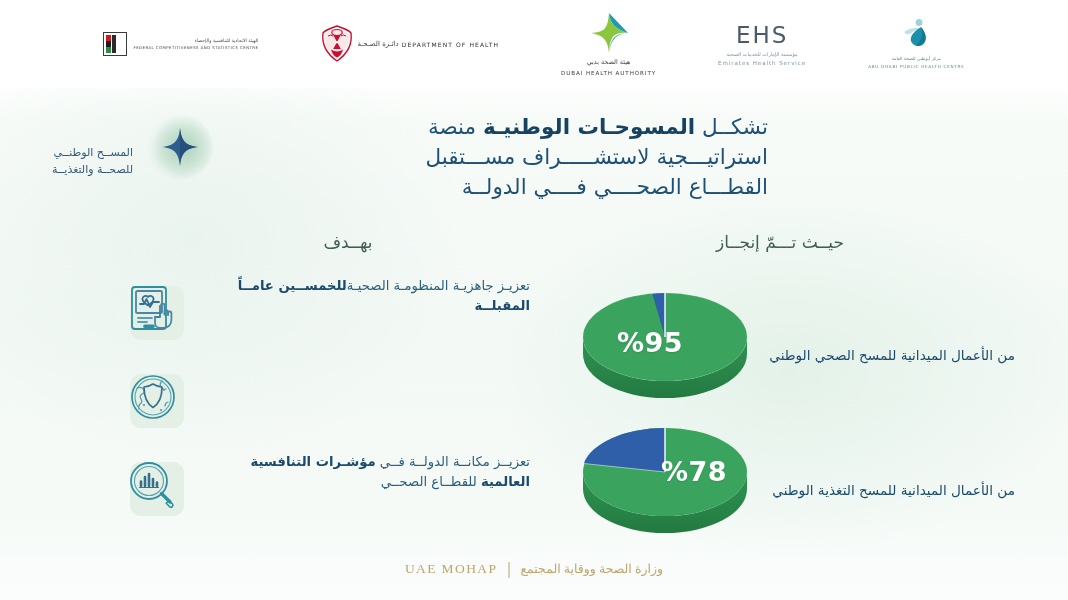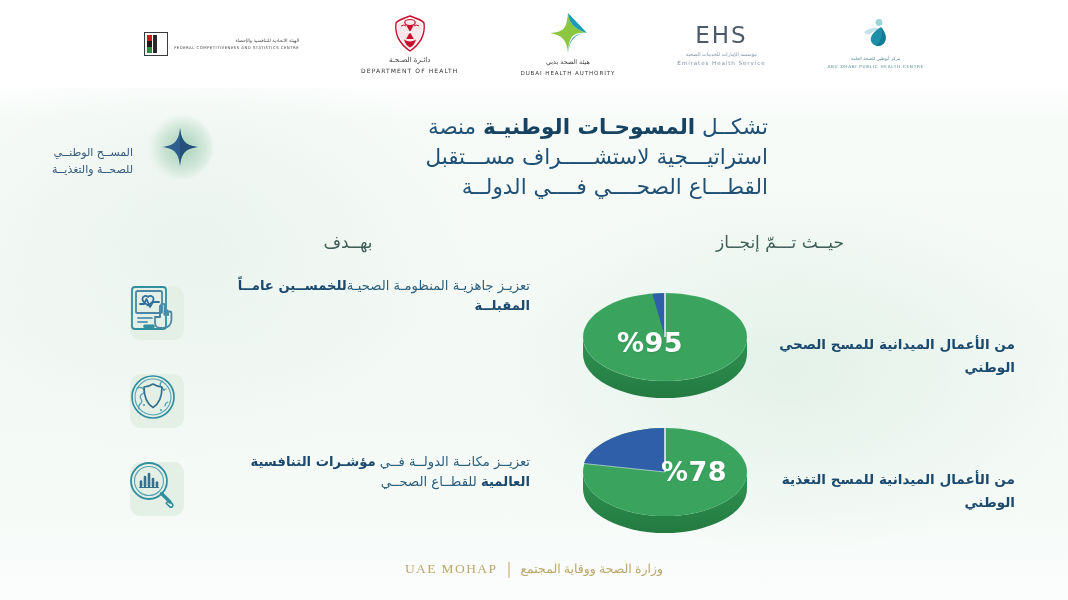--- a/index.html
+++ b/index.html
@@ -43,21 +43,21 @@
   .fcsc-mark .r { left:2px; top:2px; width:5px; height:6px; background:#d01a1a; }
   .fcsc-mark .g { left:2px; top:8px; width:5px; height:6px; background:#1b1b1b; }
   .fcsc-mark .b { left:2px; top:14px; width:5px; height:6px; background:#2e8b3f; }
   .fcsc-mark .w { left:8px; top:2px; width:13px; height:18px; background:#fff; }
   .fcsc-mark .k { left:8px; top:2px; width:4px; height:18px; background:#2b2b2b; }
   .logo-text { display:flex; flex-direction:column; gap:1px; }
   .lt-ar { font-size:4.6px; color:#4a4a4a; letter-spacing:.4px; white-space:nowrap; line-height:6px; direction:rtl;}
   .lt-en { font-size:3.9px; color:#4a4a4a; letter-spacing:.45px; white-space:nowrap; line-height:5px; }
 
   
-  .logo-doh { flex-direction:column; gap:3px; }
+  .logo-doh { flex-direction:row; gap:3px; }
   .doh-crest { width:34px; height:38px; }
   .doh-ar { font-size:7px; color:#3a3a3a; letter-spacing:1.6px; direction:rtl; }
   .doh-en { font-size:6px; color:#2f2f2f; letter-spacing:1.1px; }
 
   
   .logo-dha { flex-direction:column; gap:4px; }
   .dha-star { width:42px; height:42px; }
   .dha-ar { font-size:6.4px; color:#3a3a3a; letter-spacing:1.2px; direction:rtl; }
   .dha-en { font-size:5.6px; color:#3a3a3a; letter-spacing:.9px; }
 
@@ -129,21 +129,21 @@
     position:absolute; width:54px; height:54px; right:2px; bottom:2px;
     background:#e4efe6; border-radius:11px;
   }
   .goal-ico svg { position:relative; }
 
   
   .stats { position:absolute; left:575px; top:272px; width:440px; }
   .stat { display:flex; align-items:center; direction:rtl; height:135px; gap:14px; }
   .stat-txt {
     text-align:right; direction:rtl; flex:1;
-    font-size:13.6px; line-height:23px; color:#1b4a6e; font-weight:700; letter-spacing:.1px;margin-top:32px;
+    font-size:13.6px; line-height:23px; color:#1b4a6e; font-weight:400; letter-spacing:.1px;margin-top:32px;
   }
   .pie-wrap { position:relative; width:180px; height:118px; flex:none; }
   .pie-wrap svg { position:absolute; left:0; top:0; }
   .pie-label {
     position:absolute; color:#ffffff; font-weight:700;
     font-size:27px; letter-spacing:.5px; direction:ltr;
     text-shadow:0 1px 2px rgba(0,0,0,.12);
   }
 
   

